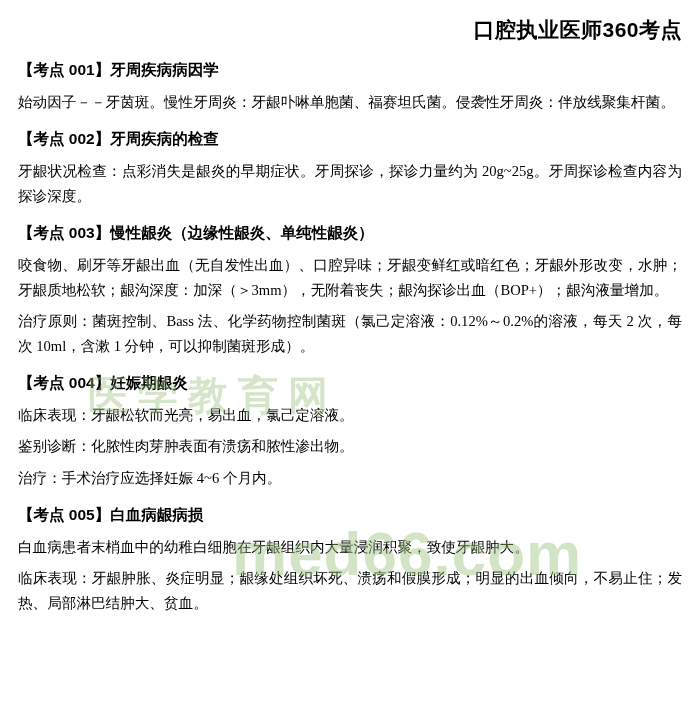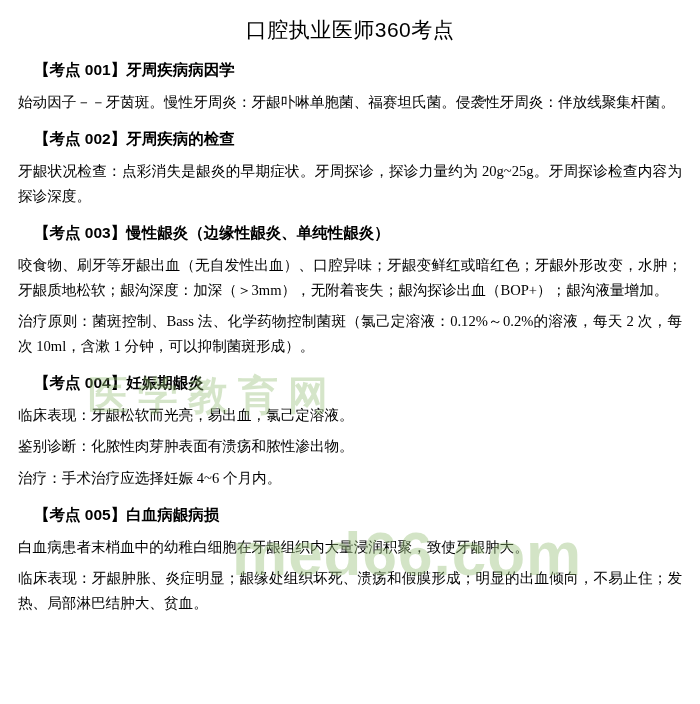--- a/index.html
+++ b/index.html
@@ -17,35 +17,35 @@
   }
   #page {
     position: relative;
     width: 700px;
     height: 704px;
     box-sizing: border-box;
     padding: 10px 18px 0 18px;
     overflow: hidden;
   }
   .doc-title {
-    text-align: center;
+    text-align: right;
     font-family: "Liberation Sans", "DejaVu Sans", sans-serif;
-    font-weight: normal;
+    font-weight: bold;
     font-size: 21px;
     letter-spacing: 0.5px;
     margin: 6px 0 16px 0;
   }
   .section {
     margin-bottom: 2px;
   }
   .heading {
     font-family: "Liberation Sans", "DejaVu Sans", sans-serif;
     font-weight: bold;
     font-size: 15.5px;
-    margin: 14px 0 9px 16px;
+    margin: 14px 0 9px 0;
     line-height: 1.35;
   }
   .para {
     font-size: 14.6px;
     line-height: 1.72;
     margin: 0 0 6px 0;
     text-align: justify;
   }
   .para:last-child {
     margin-bottom: 0;

